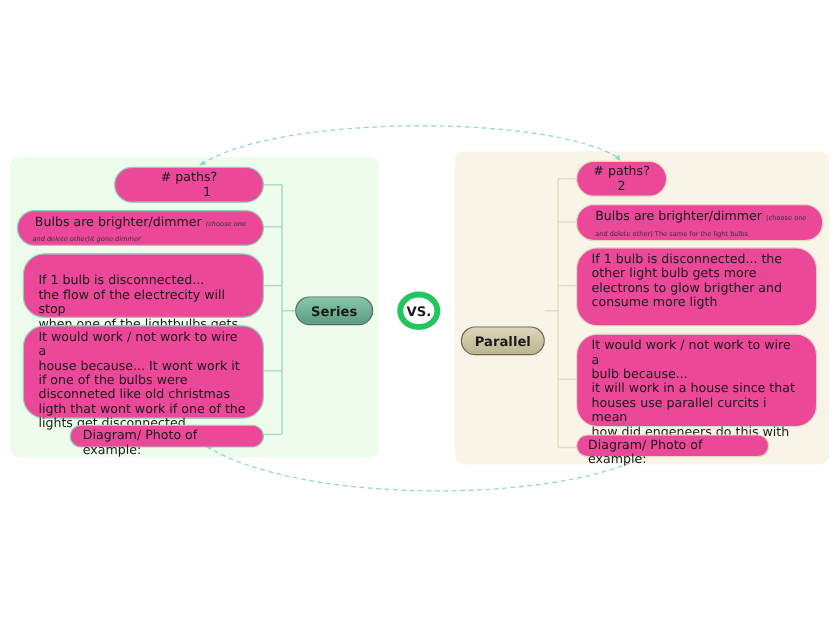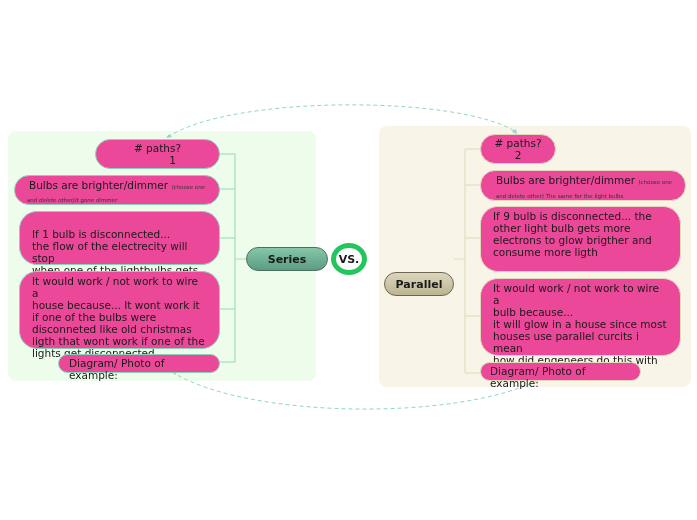--- a/index.html
+++ b/index.html
@@ -9,21 +9,21 @@
   .panel.left { left:8px; top:131px; width:308px; height:250px; background:#eefcec; }
   .panel.right { left:379px; top:126px; width:312px; height:261px; background:#f8f4e8; }
   .node { position:absolute; background:#ec4899; box-sizing:border-box;
           font-size:10.5px; line-height:12px; padding:3px 10px; }
   .left .node, .node.l { border:1.2px solid #8fd1b8; }
   .node.r { border:1.2px solid #e2d9bd; }
   .node .small { font-size:5.5px; font-style:italic; color:#333; }
   .node.r .small { font-style:normal; }
   .center-node { position:absolute; box-sizing:border-box; font-weight:bold;
                  font-size:11px; display:flex; align-items:center; justify-content:center; }
-  .series { left:246px; top:247px; width:82px; height:24px; border-radius:12px;
+  .series { left:246px; top:247px; width:65px; height:24px; border-radius:12px;
             background:linear-gradient(#86c7aa,#5c9c82); border:1px solid #4d6e62; }
   .parallel { left:384px; top:248px; width:70px; height:24px; border-radius:12px;
               background:linear-gradient(#dcd6bc,#bdb590); border:1px solid #6a6650;margin-top:24px; }
   .vs { left:331px; top:243px; width:36px; height:32px; border-radius:50%;
         background:#fff; border:5px solid #22c55e; font-size:11px; }
   svg.connectors { position:absolute; left:0; top:0; }
 </style>
 </head>
 <body>
 
@@ -107,30 +107,30 @@
   <div>2</div>
 </div>
 
 <div class="node r" style="left:480px;top:170px;width:206px;height:31px;border-radius:15px;padding:3px 10px 0 15px;">
   <span>Bulbs are brighter/dimmer</span>
   <span class="small">(choose one</span>
   <div class="small" style="margin-left:0;margin-top:2px;">and delete other) The same for the light bulbs</div>
 </div>
 
 <div class="node r" style="left:480px;top:206px;width:201px;height:66px;border-radius:18px;padding:3px 12px;">
-  <div>If 9 bulb is disconnected... the</div>
+  <div>If 1 bulb is disconnected... the</div>
   <div>other light bulb gets more</div>
   <div>electrons to glow brigther and</div>
   <div>consume more ligth</div>
 </div>
 
 <div class="node r" style="left:480px;top:278px;width:201px;height:78px;border-radius:18px;padding:3px 12px;">
   <div>It would work / not work to wire a</div>
   <div>bulb because...</div>
-  <div>it will glow in a house since most</div>
+  <div>it will work in a house since that</div>
   <div>houses use parallel curcits i mean</div>
   <div>how did engeneers do this with</div>
   <div>out a blueprints</div>
 </div>
 
 <div class="node r" style="left:480px;top:362px;width:161px;height:19px;border-radius:10px;padding:2px 9px;">
   <div>Diagram/ Photo of example:</div>
 </div>
 
 </body></html>

